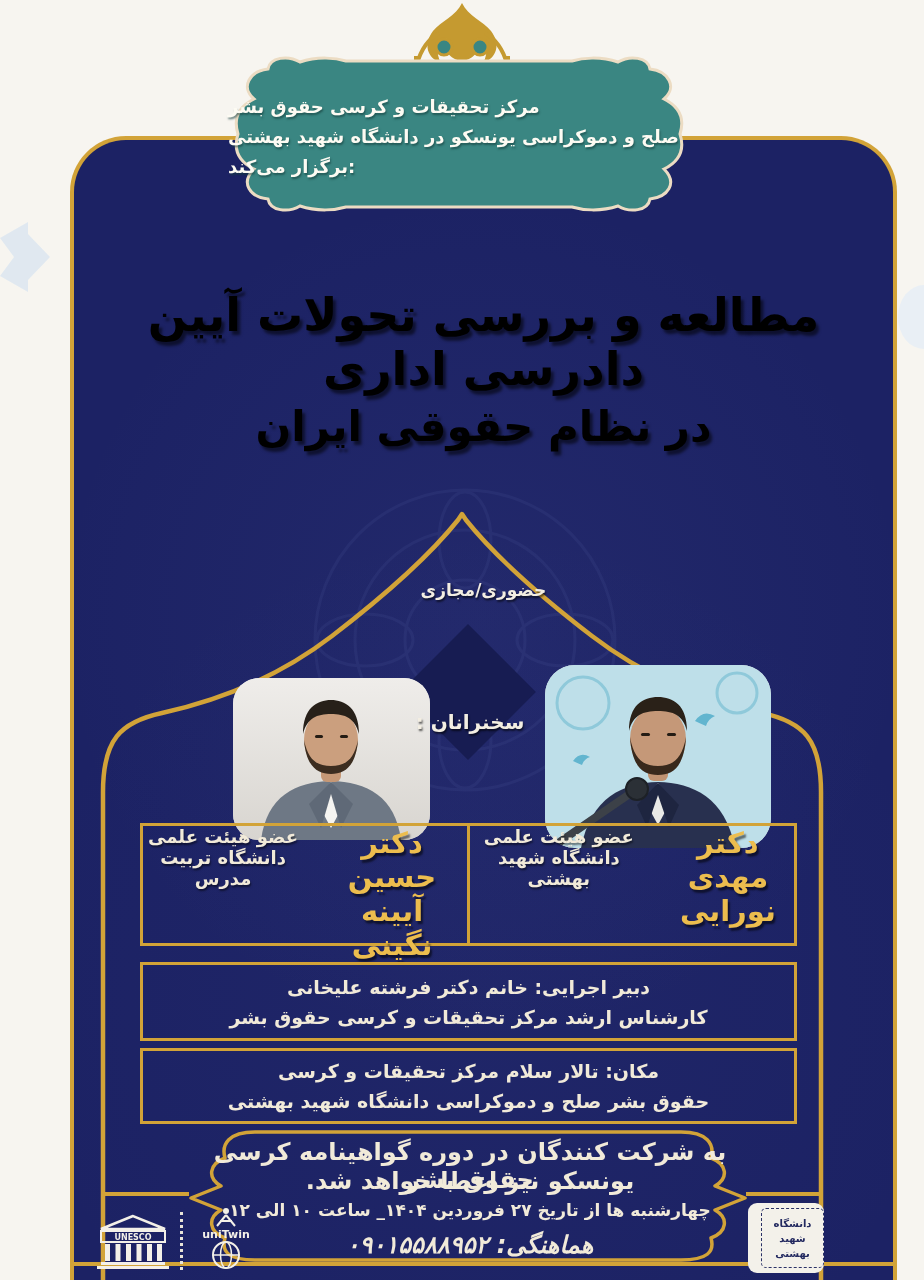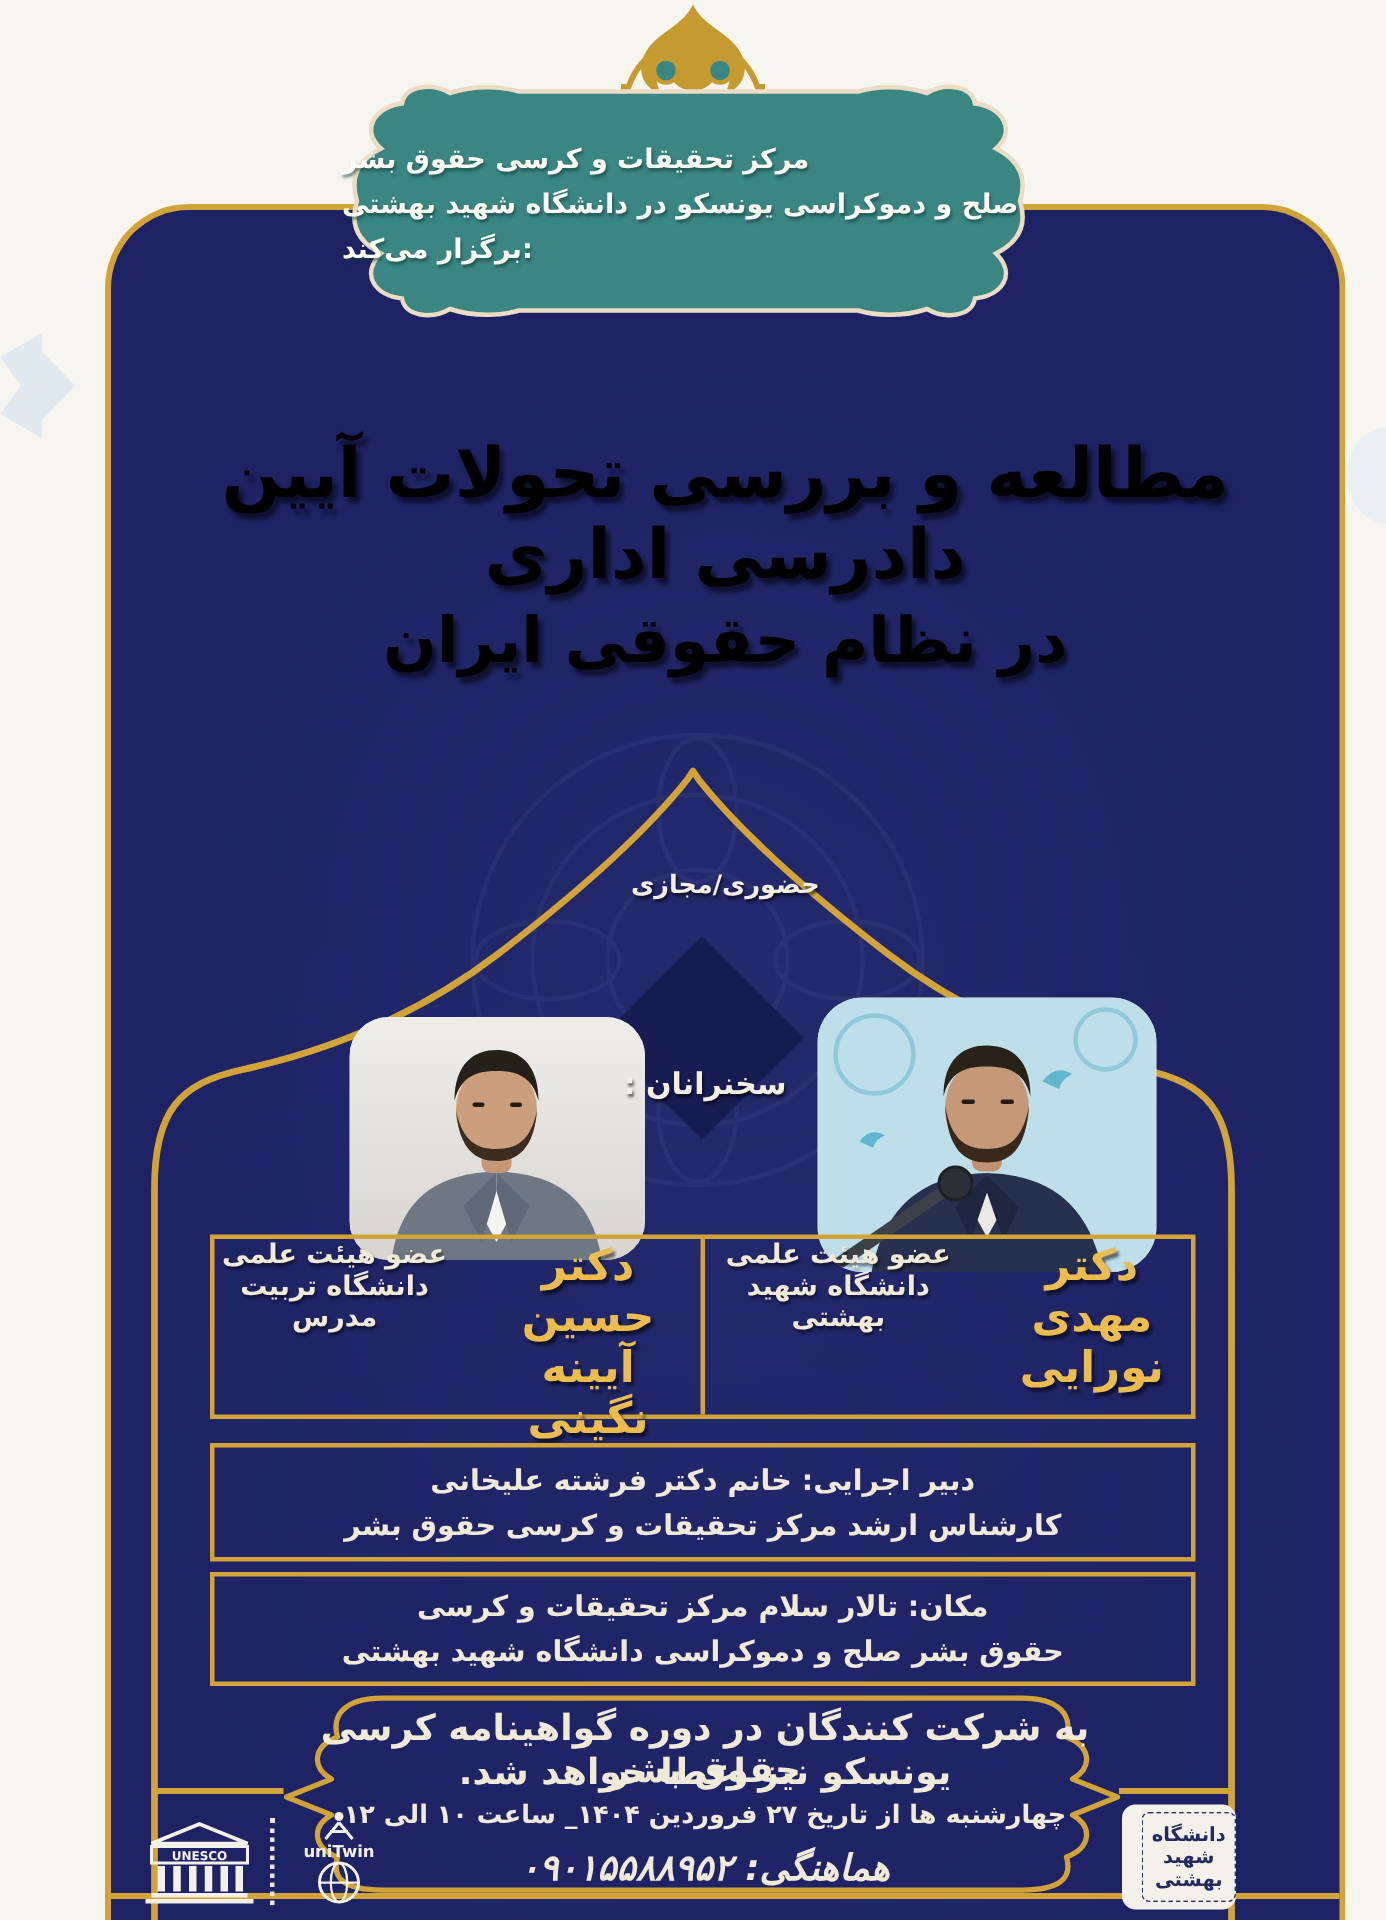--- a/index.html
+++ b/index.html
@@ -109,21 +109,21 @@
   }
   .unitwin-logo{position:absolute;left:194px;top:1206px;z-index:3;}
   .sbu-logo{
     position:absolute;left:748px;top:1203px;width:76px;height:70px;z-index:3;
     background:#f3f1ea;border-radius:9px;box-sizing:border-box;
     display:flex;align-items:center;justify-content:center;
   }
   .sbu-inner{
     width:64px;height:58px;border:1px dashed #2a3166;border-radius:5px;
     display:flex;flex-direction:column;align-items:center;justify-content:center;
-    color:#232a60;font-weight:bold;font-size:13px;line-height:15px;direction:rtl;margin-left:13px;
+    color:#232a60;font-weight:bold;font-size:10px;line-height:15px;direction:rtl;margin-left:13px;
   }
 </style>
 </head>
 <body>
 
 <div id="poster">
 
   <svg class="margin-chevron" width="52" height="74" viewBox="0 0 52 74">
     <polygon points="0,16 28,0 28,12 50,35 28,58 28,70 0,54 14,35" fill="#dbe6f1"></polygon>
   </svg>

